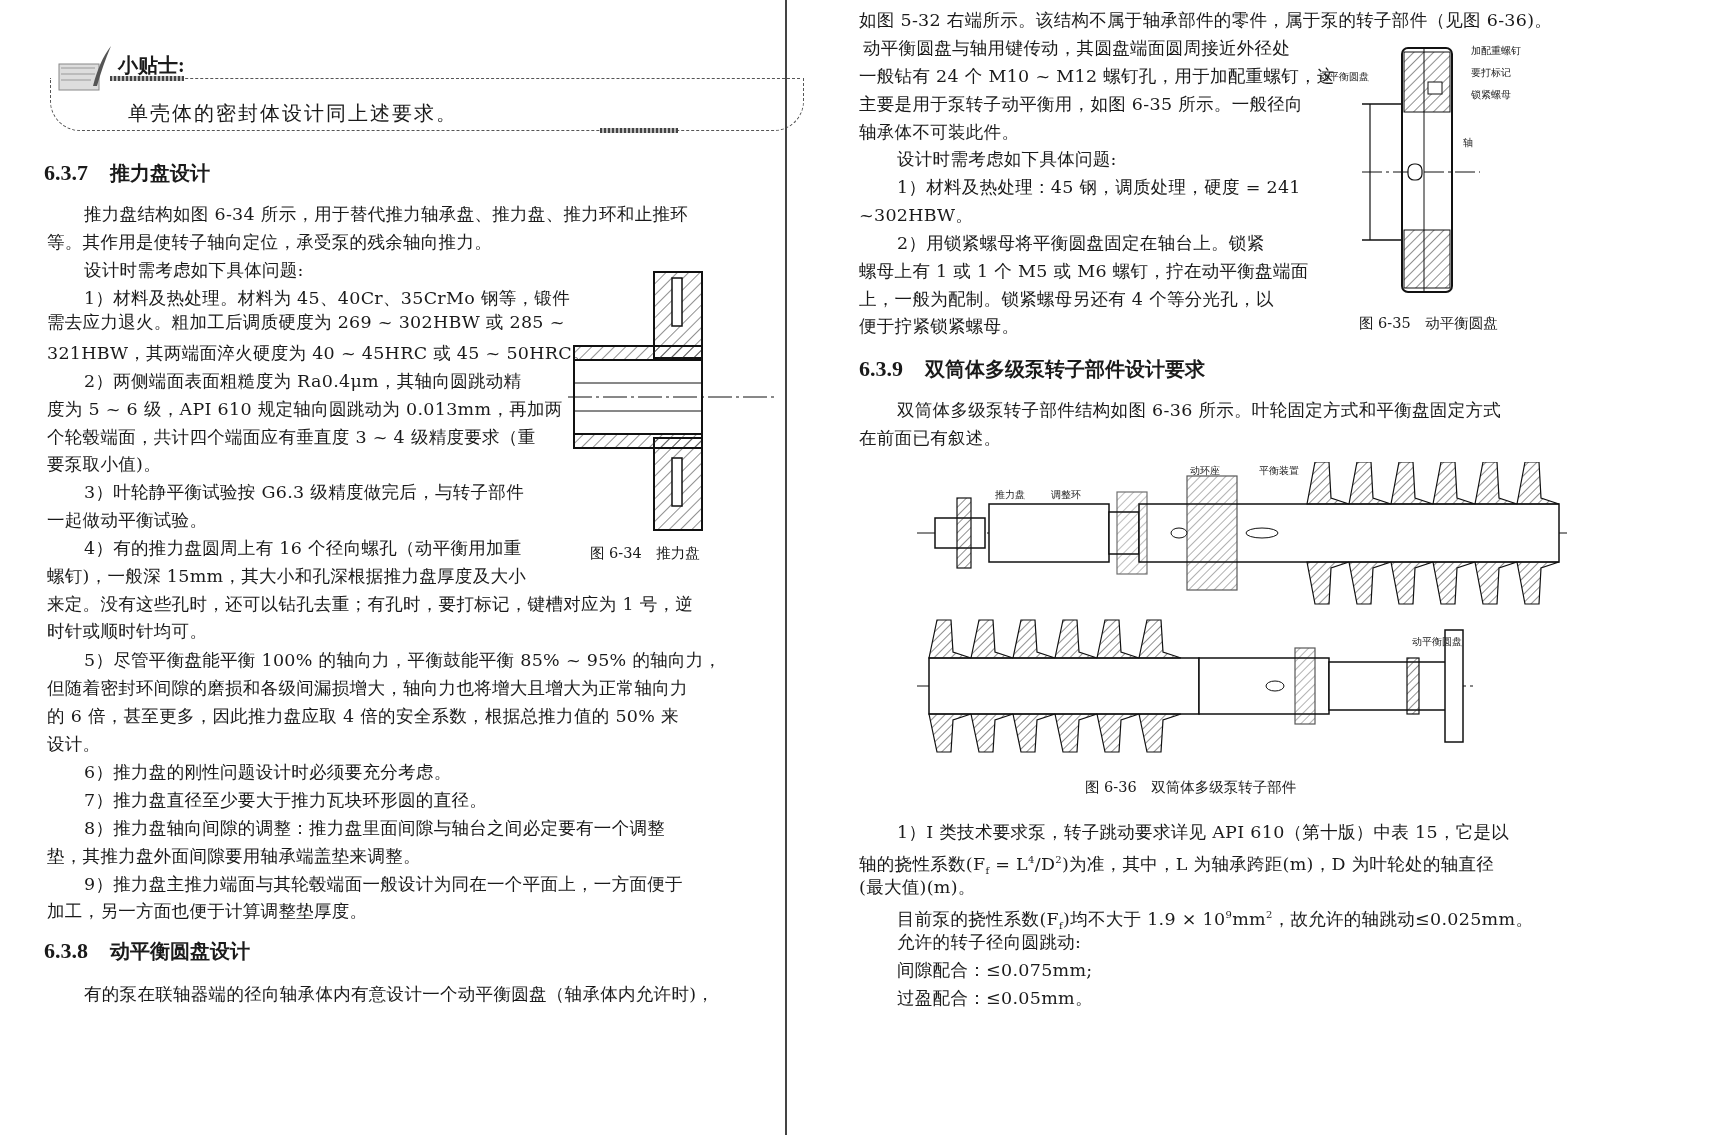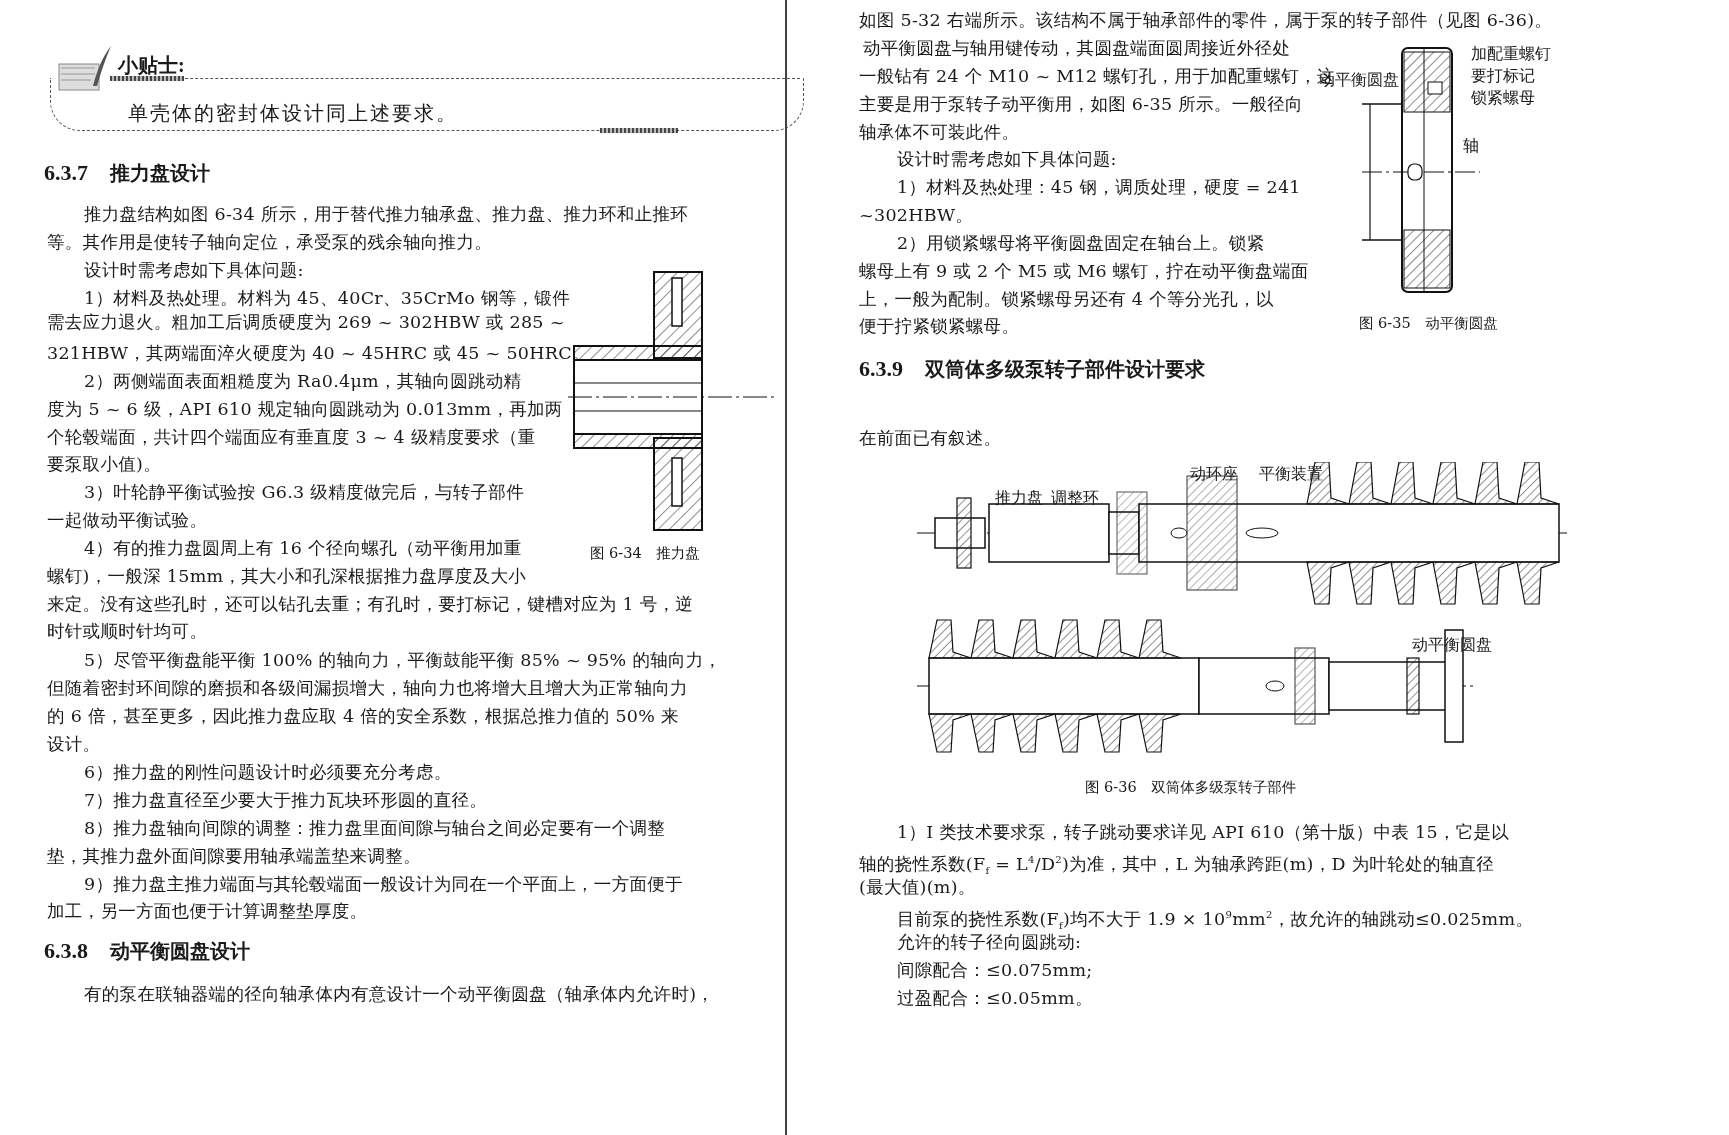--- a/index.html
+++ b/index.html
@@ -6,21 +6,21 @@
   body{width:1729px;height:1135px;position:relative;overflow:hidden;
        font-family:"DejaVu Serif","Liberation Serif",serif;color:#1a1a1a;}
   .page{position:absolute;top:0;height:1135px;}
   #left-page{left:0;width:785px;}
   #right-page{left:787px;width:788px;}
   .divider{position:absolute;left:785px;top:0;width:2px;height:1135px;background:#444;}
   .line{position:absolute;font-size:17.5px;line-height:20px;white-space:nowrap;letter-spacing:0.3px;}
   .h{position:absolute;font-family:"DejaVu Sans","Liberation Sans",sans-serif;font-weight:bold;font-size:20px;white-space:nowrap;}
   .h .num{display:inline-block;margin-right:22px;font-family:"Liberation Serif",serif;font-size:22px;}
   .cap{position:absolute;font-size:14.5px;white-space:nowrap;}
-  .lbl{position:absolute;font-size:16px;white-space:nowrap;text-align:right;}
+  .lbl{position:absolute;font-size:10px;white-space:nowrap;text-align:right;}
   
   .tipbox{position:absolute;left:50px;top:78px;width:752px;height:52px;border:1.5px dashed #555;border-top:none;border-radius:0 0 30px 30px;}
   .tiptopline{position:absolute;left:120px;top:78px;width:680px;border-top:1.5px dashed #555;}
   .tipbar{position:absolute;height:5px;background:repeating-linear-gradient(90deg,#444 0 2px,#bbb 2px 4px);}
   .tiptitle{position:absolute;left:118px;top:52px;font-family:Liberation Serif, serif;font-weight:bold;font-size:20px;}
   .tiptext{position:absolute;left:128px;top:100px;font-size:20px;letter-spacing:2px;}
   .sup{font-size:10px;vertical-align:super;}
   .sub{font-size:10px;vertical-align:sub;}
   svg{position:absolute;}
 </style>
@@ -110,21 +110,21 @@
   <div>
     <div class="line" style="left:72px;top:10px">如图 5-32 右端所示。该结构不属于轴承部件的零件，属于泵的转子部件（见图 6-36)。</div>
     <div class="line" style="left:76px;top:38px">动平衡圆盘与轴用键传动，其圆盘端面圆周接近外径处</div>
     <div class="line" style="left:72px;top:66px">一般钻有 24 个 M10 ~ M12 螺钉孔，用于加配重螺钉，这</div>
     <div class="line" style="left:72px;top:94px">主要是用于泵转子动平衡用，如图 6-35 所示。一般径向</div>
     <div class="line" style="left:72px;top:122px">轴承体不可装此件。</div>
     <div class="line" style="left:110px;top:149px">设计时需考虑如下具体问题:</div>
     <div class="line" style="left:110px;top:177px">1）材料及热处理：45 钢，调质处理，硬度 = 241</div>
     <div class="line" style="left:72px;top:205px">~302HBW。</div>
     <div class="line" style="left:110px;top:233px">2）用锁紧螺母将平衡圆盘固定在轴台上。锁紧</div>
-    <div class="line" style="left:72px;top:261px">螺母上有 9 或 2 个 M5 或 M6 螺钉，拧在动平衡盘端面</div>
+    <div class="line" style="left:72px;top:261px">螺母上有 1 或 1 个 M5 或 M6 螺钉，拧在动平衡盘端面</div>
     <div class="line" style="left:72px;top:289px">上，一般为配制。锁紧螺母另还有 4 个等分光孔，以</div>
     <div class="line" style="left:72px;top:316px">便于拧紧锁紧螺母。</div>
   </div>
 
   <svg style="left:575px;top:44px" width="120" height="252" viewBox="0 0 120 252">
     <defs>
       <pattern id="hatch2" width="7" height="7" patternUnits="userSpaceOnUse" patternTransform="rotate(45)">
         <line x1="0" y1="0" x2="0" y2="7" stroke="#222" stroke-width="1"></line>
       </pattern>
     </defs>
@@ -142,20 +142,21 @@
   <div class="lbl" style="left:532px;top:70px">动平衡圆盘</div>
   <div class="lbl" style="left:684px;top:44px">加配重螺钉</div>
   <div class="lbl" style="left:684px;top:66px">要打标记</div>
   <div class="lbl" style="left:684px;top:88px">锁紧螺母</div>
   <div class="lbl" style="left:676px;top:136px">轴</div>
   <div class="cap" style="left:572px;top:314px">图 6-35　动平衡圆盘</div>
 
   <div class="h" style="left:72px;top:356px;">
     <span class="num">6.3.9</span><span>双筒体多级泵转子部件设计要求</span>
   </div>
+  <div class="line" style="left:110px;top:400px">双筒体多级泵转子部件结构如图 6-36 所示。叶轮固定方式和平衡盘固定方式</div>
   <div class="line" style="left:72px;top:428px">在前面已有叙述。</div>
 
   <svg style="left:130px;top:462px" width="650" height="300" viewBox="0 0 650 300">
     <defs>
       <pattern id="hatch3" width="6" height="6" patternUnits="userSpaceOnUse" patternTransform="rotate(45)">
         <line x1="0" y1="0" x2="0" y2="6" stroke="#222" stroke-width="1"></line>
       </pattern>
     </defs>
 
     <g>

